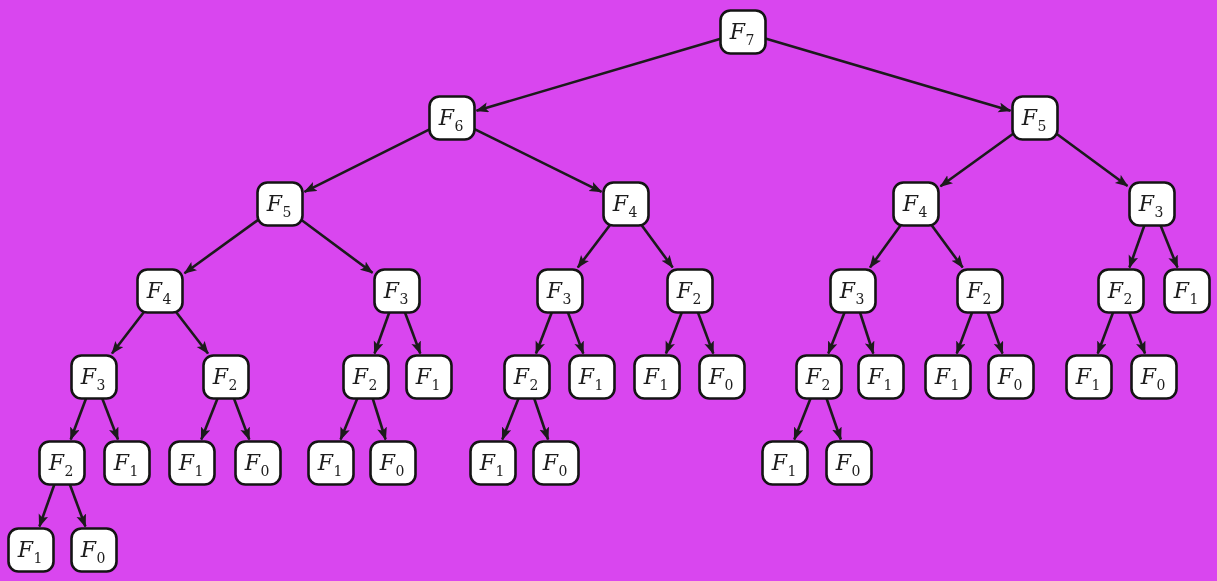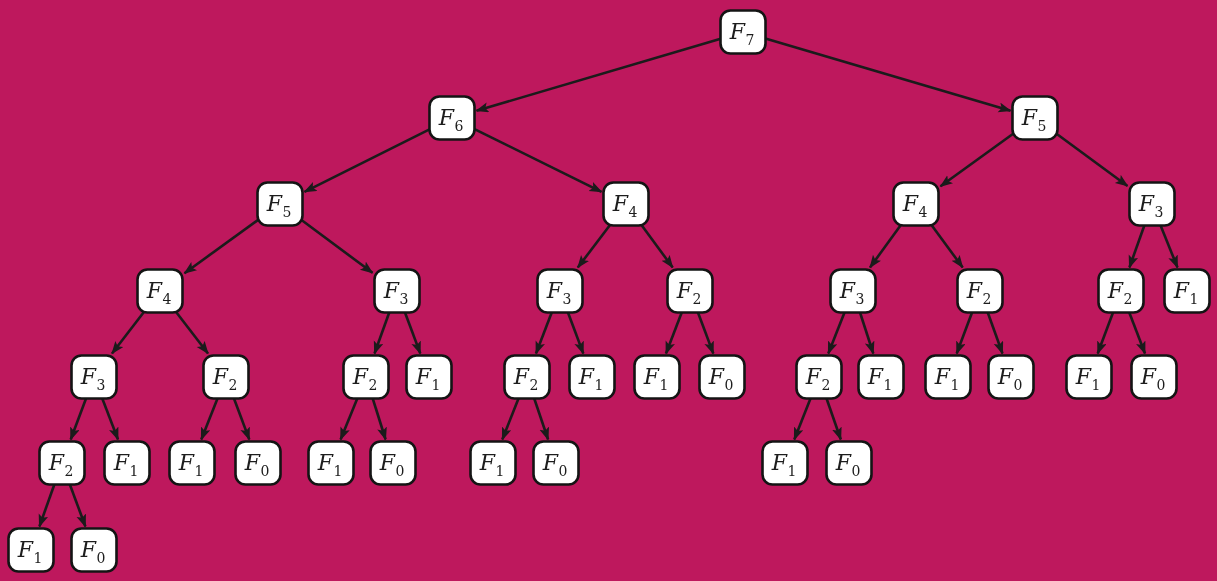--- a/index.html
+++ b/index.html
@@ -4,21 +4,21 @@
 <style>
   html, body {
     margin: 0;
     padding: 0;
     background: #ffffff;
   }
   .figure-canvas {
     position: relative;
     width: 1217px;
     height: 581px;
-    background: #be185d;
+    background: #d946ef;
     overflow: hidden;
     font-family: "DejaVu Serif", serif;
   }
   svg { display: block; }
   .tree-edge {
     fill: none;
     stroke-linecap: butt;
   }
   .tree-node-box {
     

